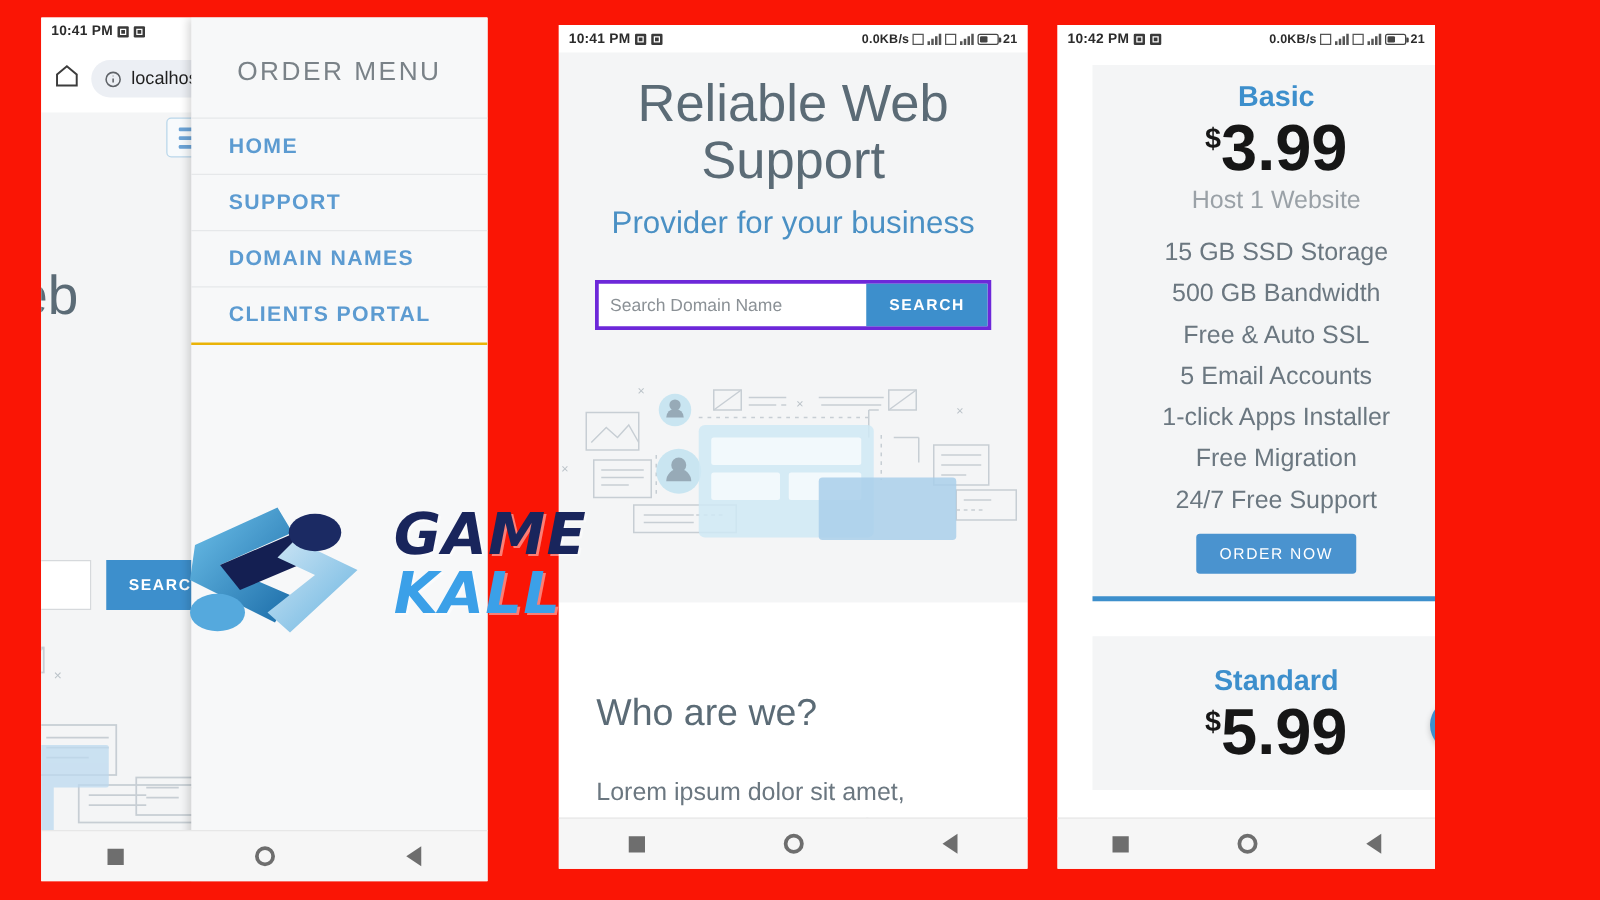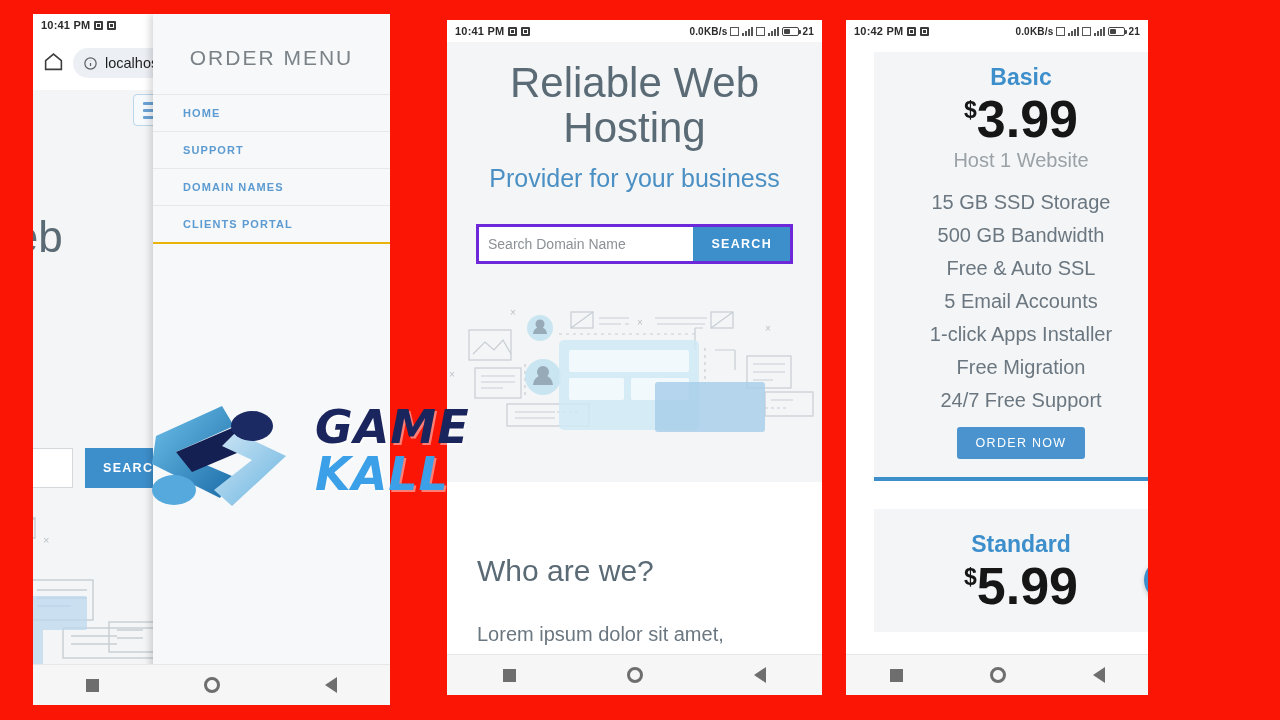--- a/index.html
+++ b/index.html
@@ -68,21 +68,21 @@
   .btn-search{background:#3d8fcc;color:#fff;font-size:12.5px;font-weight:bold;
     letter-spacing:1.3px;display:flex;align-items:center;justify-content:center;
     padding:0 18px;margin-left:12px;}
   .p1illu{position:absolute;left:-120px;top:420px;width:300px;height:190px;}
 
   
   .drawer{position:absolute;left:120px;top:0;width:237px;bottom:0;
     background:#f7f8f9;box-shadow:-3px 0 7px rgba(0,0,0,.16);}
   .drawer-title{text-align:center;font-size:21px;letter-spacing:2px;color:#7a8288;
     padding:32px 0 24px;font-weight:400;}
-  .menu-item{padding:12px 30px;border-top:1px solid #e6e8ea;font-size:11px;
+  .menu-item{padding:12px 30px;border-top:1px solid #e6e8ea;font-size:17px;
     font-weight:bold;letter-spacing:1.1px;color:#5c9bd1;}
   .menu-item:last-child{border-bottom:2px solid #eab308;}
 
   
   #p2body{position:absolute;left:0;top:22px;width:375px;bottom:40px;background:#f4f5f6;overflow:hidden;}
   .p2h1{text-align:center;font-size:42px;line-height:45px;color:#5b6b76;font-weight:400;
     padding:18px 20px 0;}
   .p2h2{text-align:center;font-size:25px;line-height:28px;color:#4a90c4;padding:14px 36px 0;}
   .p2searchrow{display:flex;margin:32px 29px 0 29px;height:40px;background:#fff;
     border:3px solid #6d28d9;box-sizing:border-box;}
@@ -276,21 +276,21 @@
               <i></i>
             </span>
           <span class="batt">
               <i></i>
             </span>
           <span>21</span>
         </div>
       </div>
 
       <div id="p2body">
-        <div class="p2h1">Reliable Web Hosting</div>
+        <div class="p2h1">Reliable Web Support</div>
         <div class="p2h2">Provider for your business</div>
 
         <div class="p2searchrow">
           <div class="p2inp">Search Domain Name</div>
           <div class="btn-search">SEARCH</div>
         </div>
 
         <svg class="p2illu" viewBox="0 0 375 150" preserveAspectRatio="none">
           <g stroke="#c7ced4" fill="none" stroke-width="1.2">
             <rect x="22" y="48" width="42" height="30"></rect>

